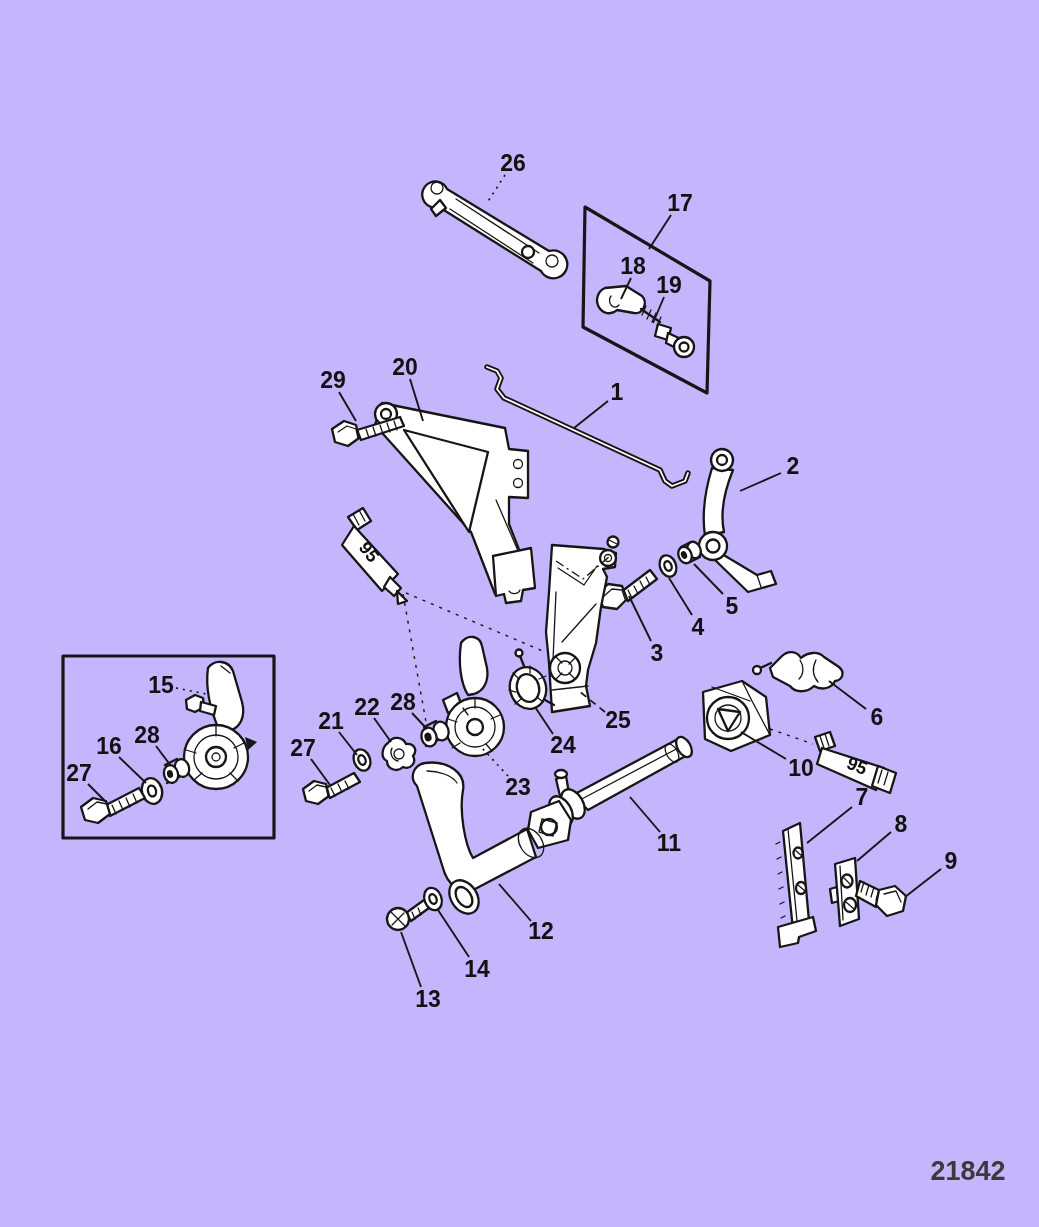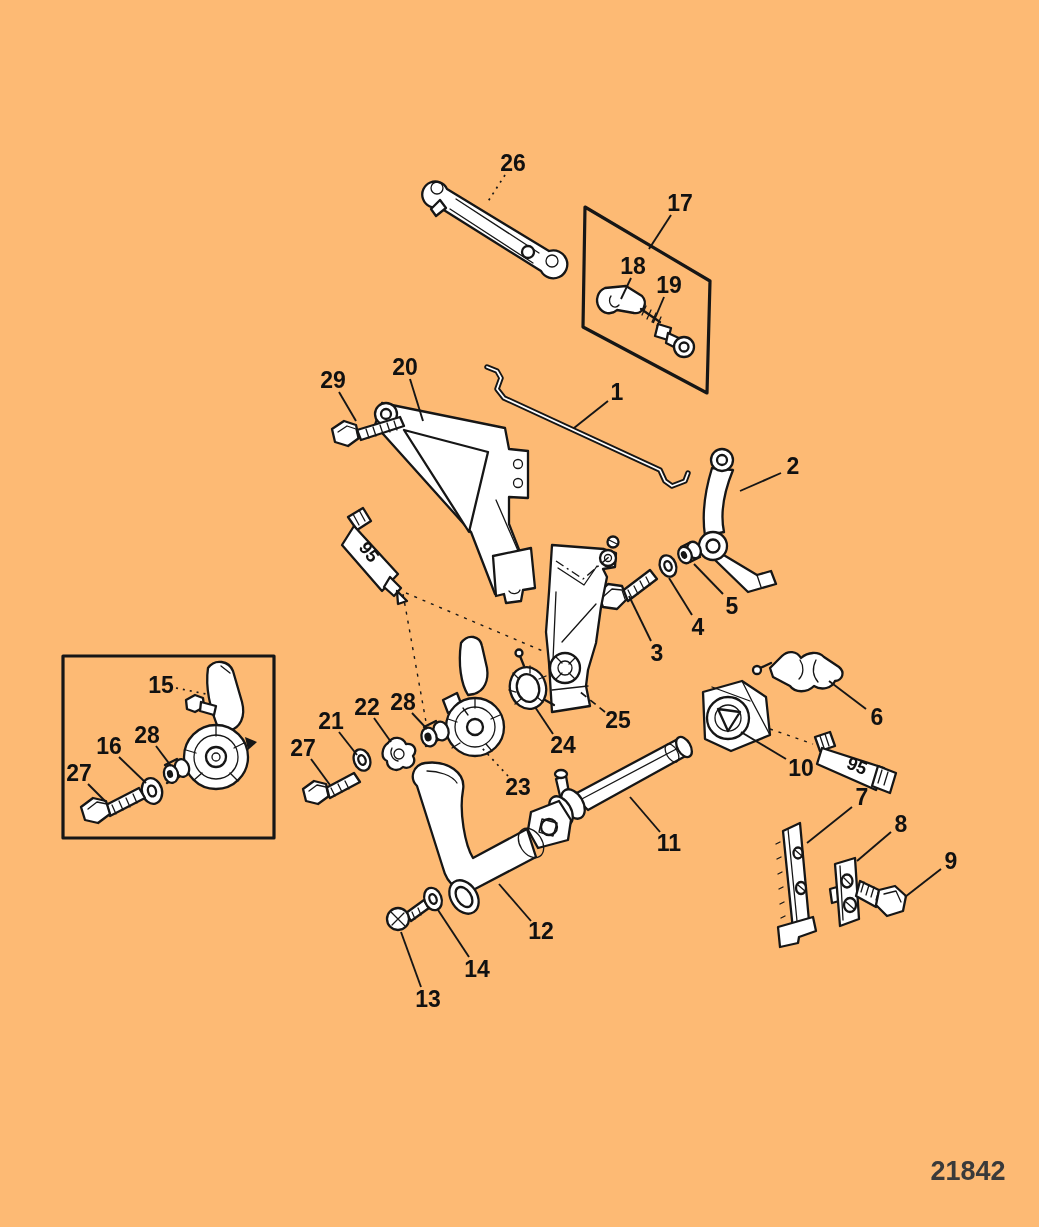--- a/index.html
+++ b/index.html
@@ -1,16 +1,16 @@
 <!DOCTYPE html>
 <html><head>
 <meta charset="utf-8">
 <style>
   html,body{margin:0;padding:0;background:#fff;}
-  .stage{position:relative;width:1039px;height:1227px;background:#fdba74;overflow:hidden;
+  .stage{position:relative;width:1039px;height:1227px;background:#c4b5fd;overflow:hidden;
          font-family:"Liberation Sans",sans-serif;}
   svg{display:block;}
   svg text{font-family:"Liberation Sans",sans-serif;font-weight:bold;fill:#111;}
   .ln{fill:none;stroke:#161616;stroke-width:2.3;stroke-linecap:round;stroke-linejoin:round;}
   .thk{fill:none;stroke:#161616;stroke-width:3.2;stroke-linejoin:round;}
   .thin{fill:none;stroke:#161616;stroke-width:1.3;stroke-linecap:round;stroke-linejoin:round;}
   .wfill{fill:#ffffff;}
   .dk{fill:#161616;stroke:none;}
   .dash{fill:none;stroke:#161616;stroke-width:1.4;stroke-dasharray:3 6;}
   .dashdot{fill:none;stroke:#161616;stroke-width:1.4;stroke-dasharray:9 4 2 4;}

